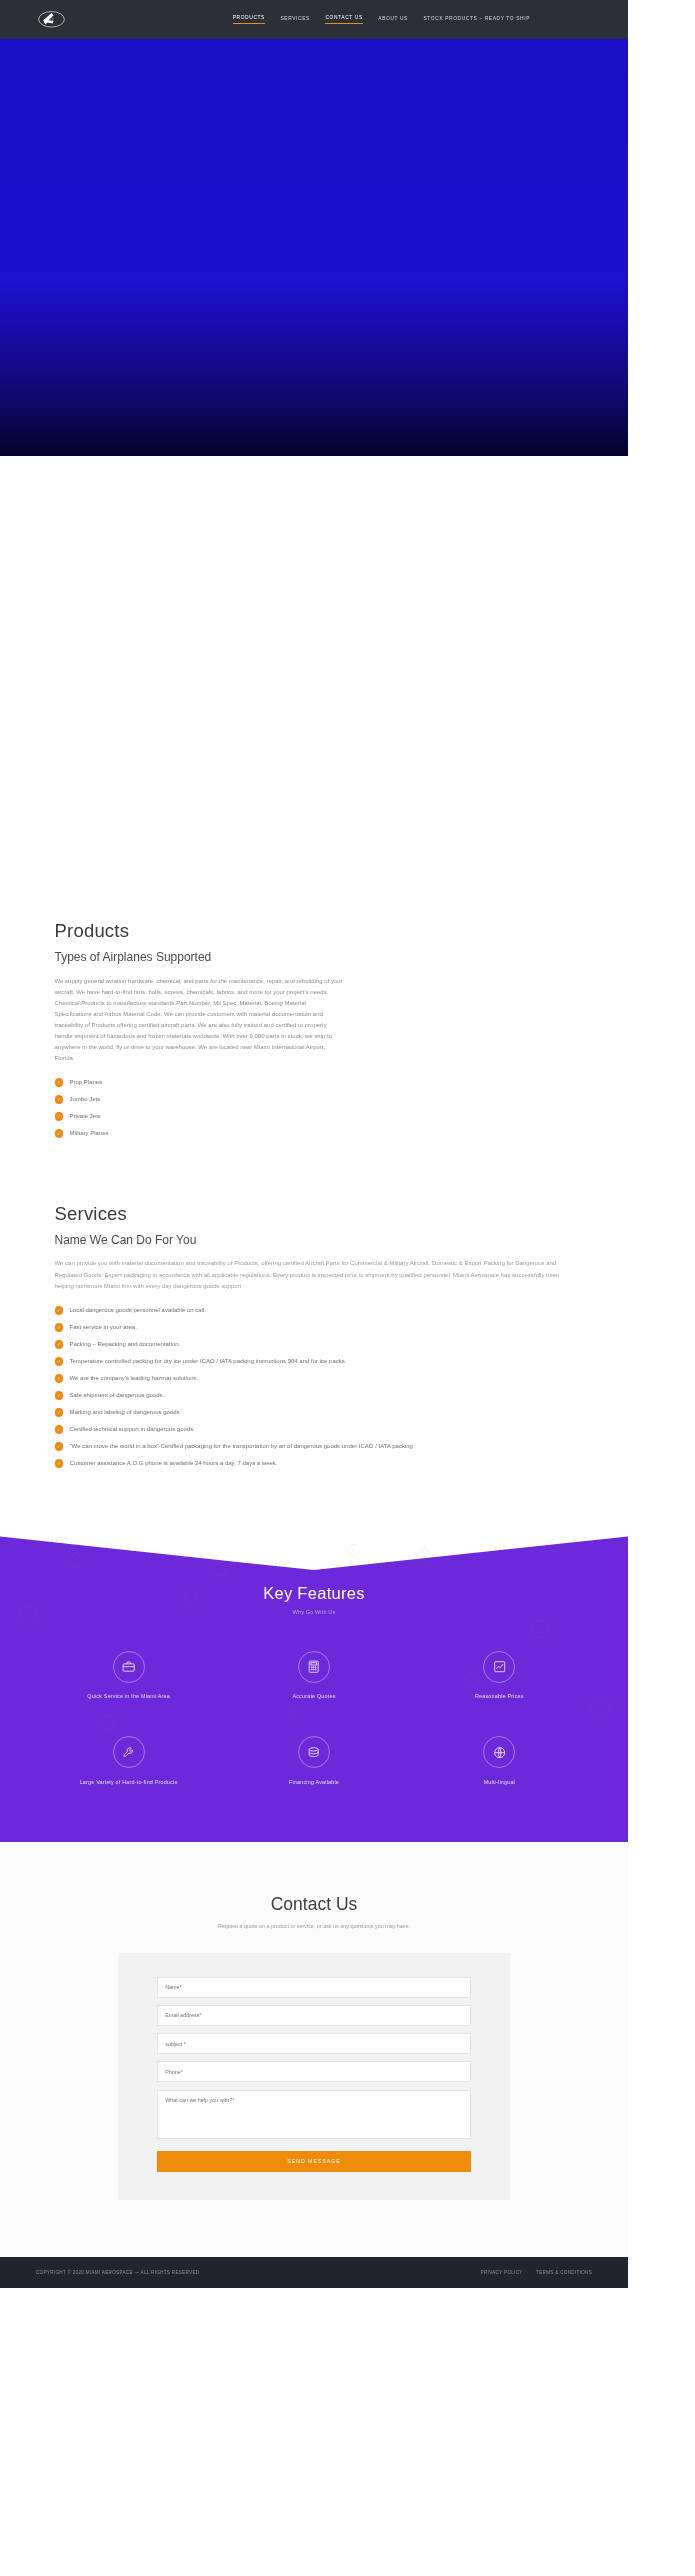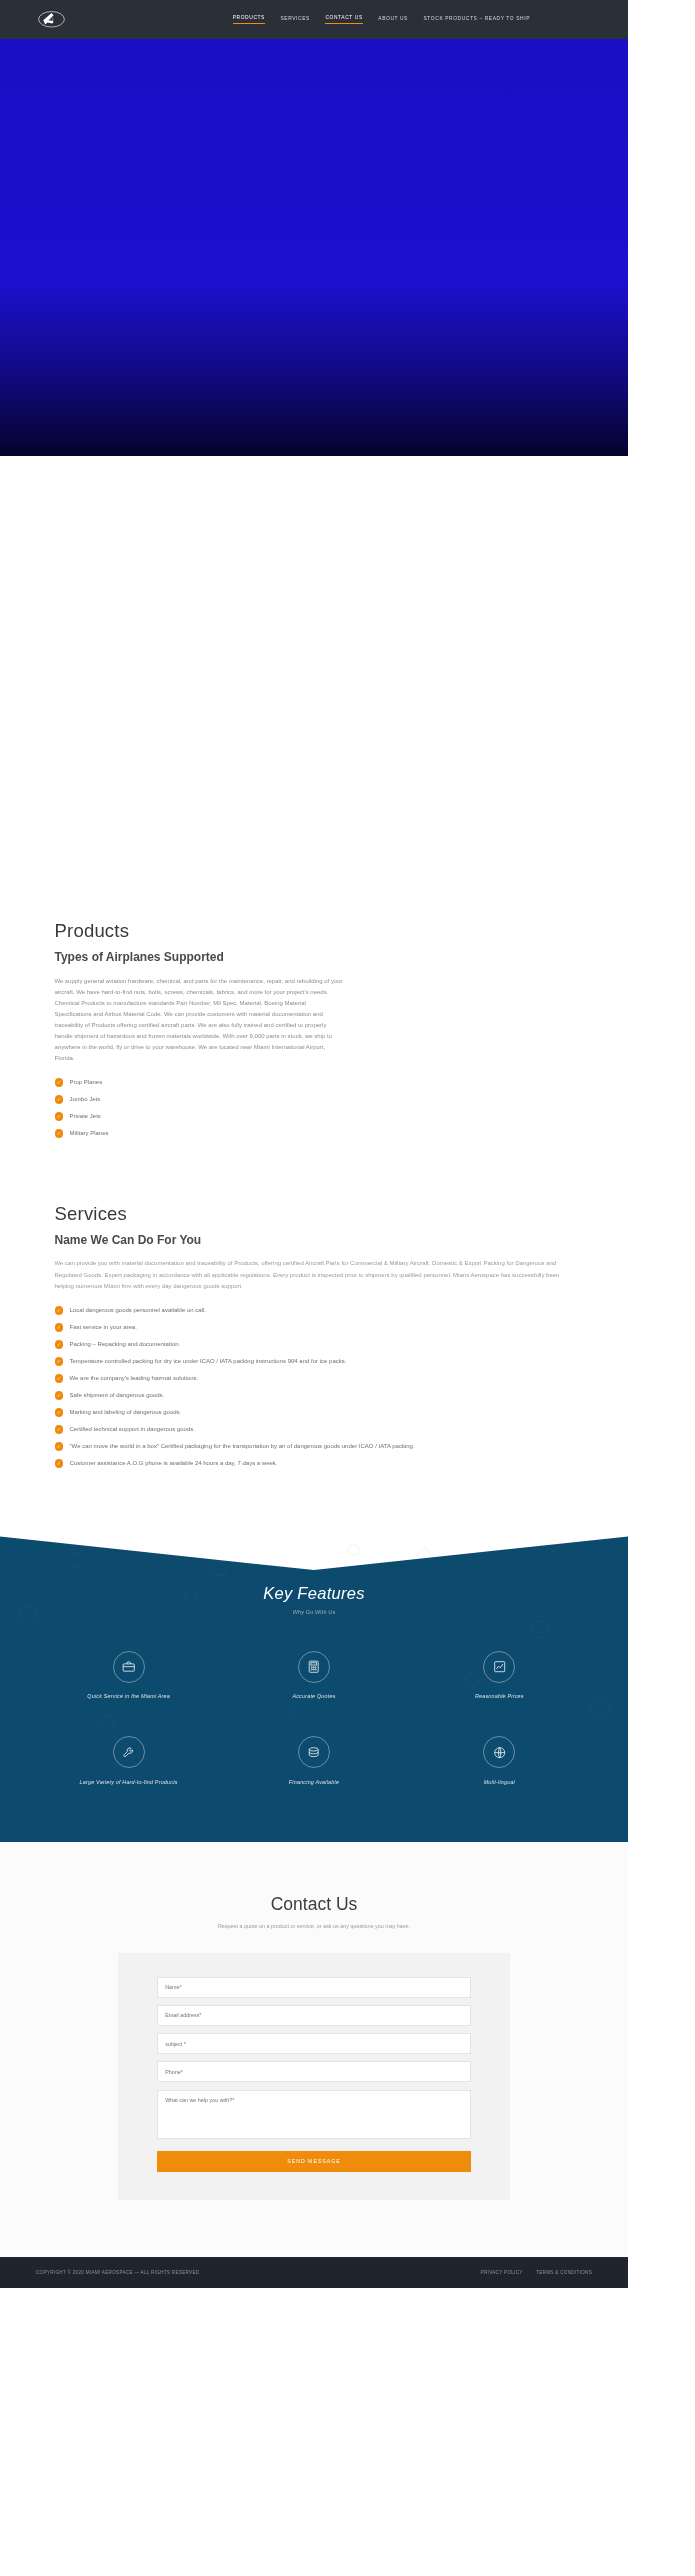--- a/index.html
+++ b/index.html
@@ -81,21 +81,21 @@
   }
   h2.section-title {
     font-size: 18.5px;
     font-weight: 400;
     color: #3a3a3a;
     letter-spacing: 0.2px;
     margin-bottom: 7.2px;
   }
   h3.section-sub {
     font-size: 12px;
-    font-weight: 700;
+    font-weight: 400;
     color: #4a4a4a;
     line-height: 1.35;
     margin-bottom: 10.3px;
   }
   p.body-copy {
     font-size: 6px;
     line-height: 1.85;
     color: #8d8d8d;
     max-width: 289px;
   }
@@ -134,25 +134,24 @@
     font-size: 6px;
     line-height: 1.9;
     color: #9a9a9a;
     max-width: 562px;
     margin-bottom: 5.2px;
   }
 
   
   .section-features {
     position: relative;
-    background: #0c4a6e;
+    background: #6d28d9;
     color: #fff;
     padding: 62px 0 57px;
     overflow: hidden;
-    font-style: italic;
   }
   .notch {
     position: absolute;
     top: -0.5px; left: 0;
     width: 100%;
     height: 62px;
     pointer-events: none;
   }
   .features-deco { position: absolute; inset: 0; opacity: .18; pointer-events: none; }
   .features-inner { position: relative; z-index: 2; text-align: center; }

